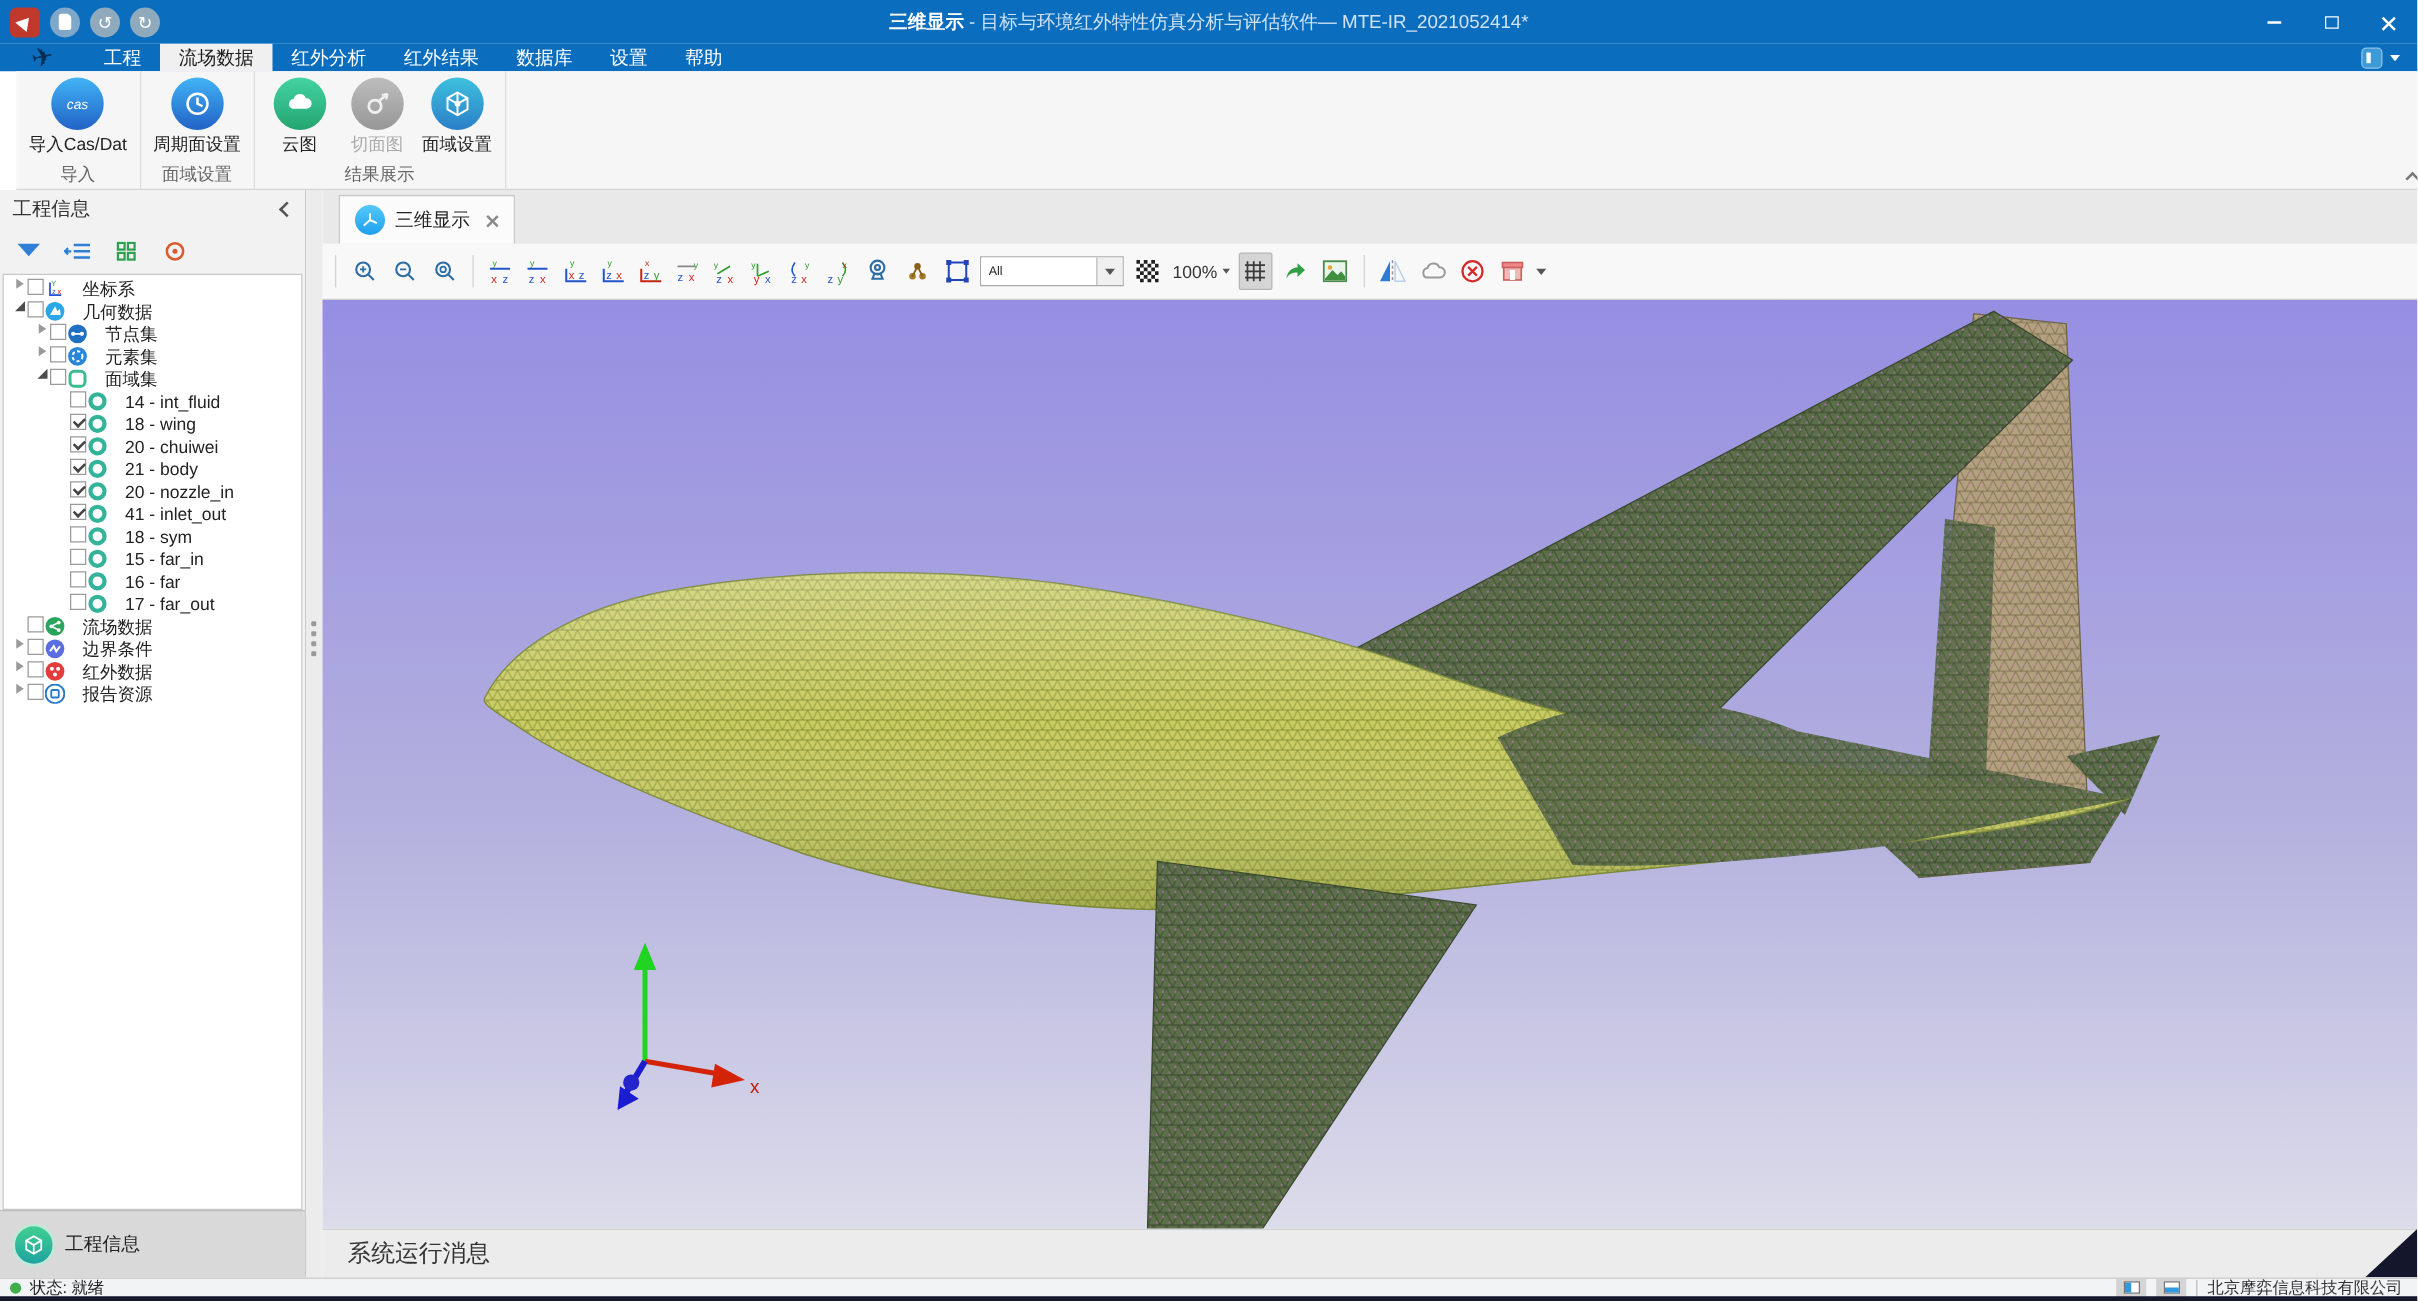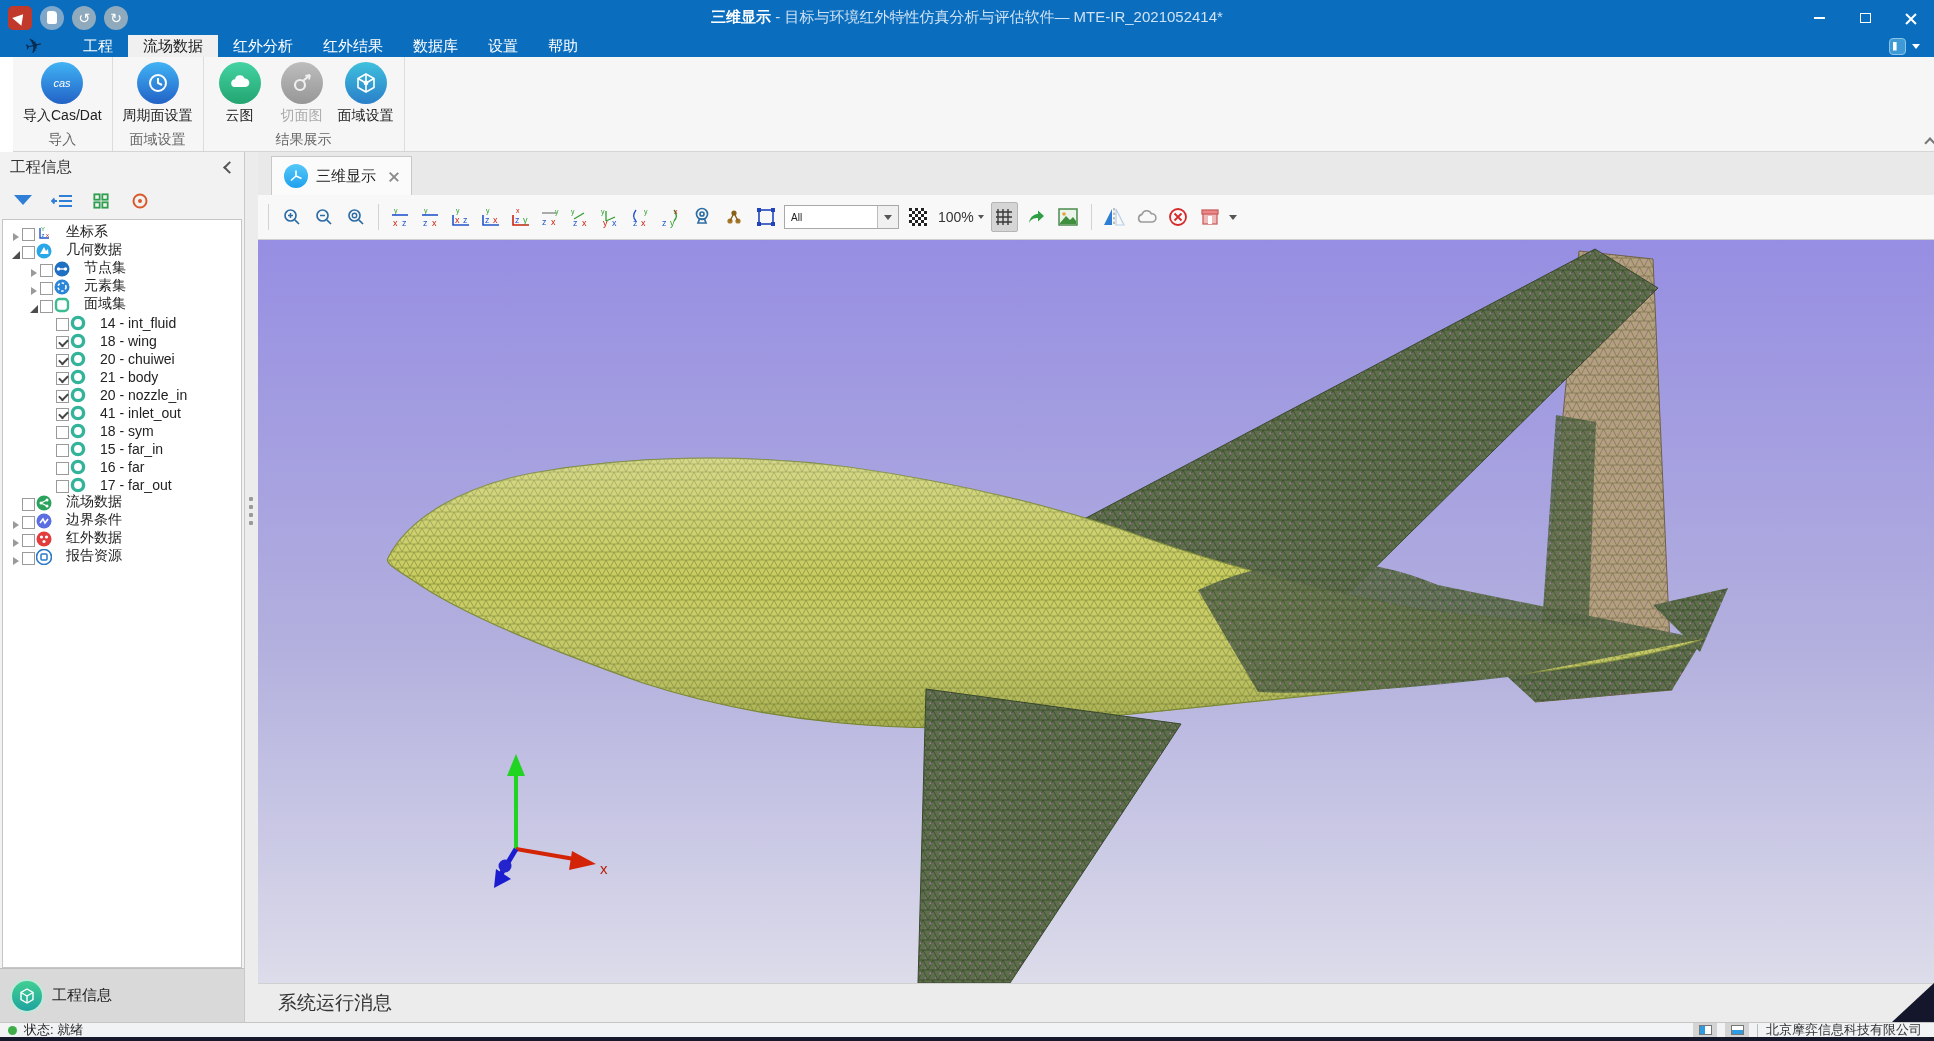--- a/index.html
+++ b/index.html
@@ -58,21 +58,21 @@
   .main { position:absolute; left:0; top:152px; width:100%; height:870px; display:flex; }
 
   
   .lpanel { width:245px; display:flex; flex-direction:column; background:#f2f2f2; border-right:1px solid #c9c9c9; }
   .lheader { height:31px; display:flex; align-items:center; padding:0 10px; font-size:15.5px; color:#333; }
   .lheader .sp { flex:1; }
   .chev-left { width:9px; height:9px; border-left:2px solid #555; border-bottom:2px solid #555; transform:rotate(45deg); }
   .ltools { height:36px; display:flex; align-items:center; gap:13px; padding:0 10px; }
   .ltool { width:26px; height:24px; display:flex; align-items:center; justify-content:center; }
   .tree { flex:1; margin:0 2px; background:#fff; border:1px solid #c6c6c6; overflow:hidden; padding-top:3px; }
-  .trow { height:18px; display:flex; align-items:flex-end; gap:0; font-size:14px; color:#222; }
+  .trow { height:18px; display:flex; align-items:flex-start; gap:0; font-size:14px; color:#222; }
   .trow .exp { width:13px; display:flex; align-items:center; justify-content:center; flex:none; }
   .exp-c { width:0; height:0; border-left:6px solid #9a9a9a; border-top:4px solid transparent; border-bottom:4px solid transparent; }
   .exp-e { width:0; height:0; border-bottom:8px solid #4d4d4d; border-left:8px solid transparent; }
   .cb { width:13px; height:13px; border:1px solid #9a9a9a; background:#fff; position:relative; flex:none; }
   .cb.on::after { content:""; position:absolute; left:2px; top:2px; width:7px; height:4px; border-left:2px solid #444; border-bottom:2px solid #444; transform:rotate(-45deg); }
   .ticon { width:17px; height:16px; display:flex; align-items:center; justify-content:center; flex:none; }
   .tlabel { white-space:nowrap; padding-left:14px; }
   .ind0 { padding-left:6px; } .ind1 { padding-left:24px; } .ind2 { padding-left:40px; }
   .lbottom { height:54px; background:#d9d9d9; border-top:1px solid #bfbfbf; display:flex; align-items:center; gap:10px; padding:0 12px; font-size:15px; color:#222; }
   .lb-icon { width:30px; height:30px; border-radius:50%; background:linear-gradient(180deg,#41cf92,#1fa3a0); display:flex; align-items:center; justify-content:center; box-shadow:0 0 0 2px #bfe9d8; }

